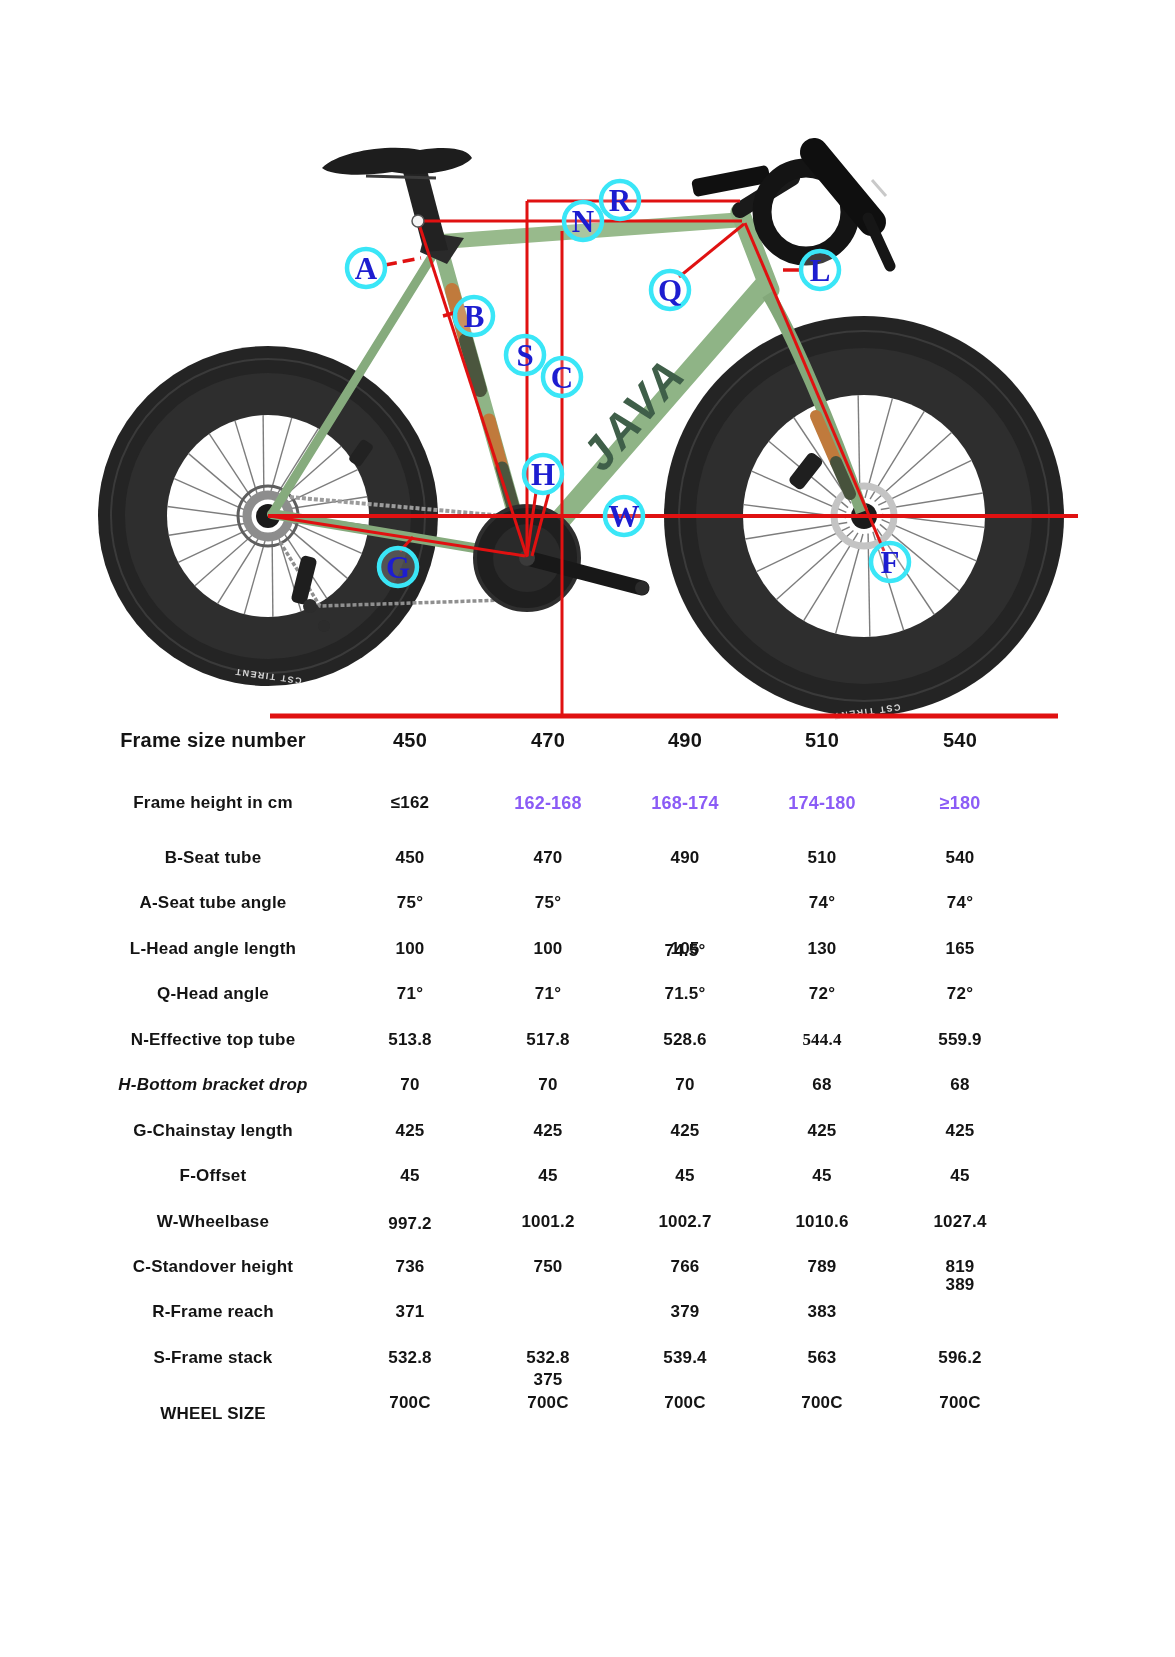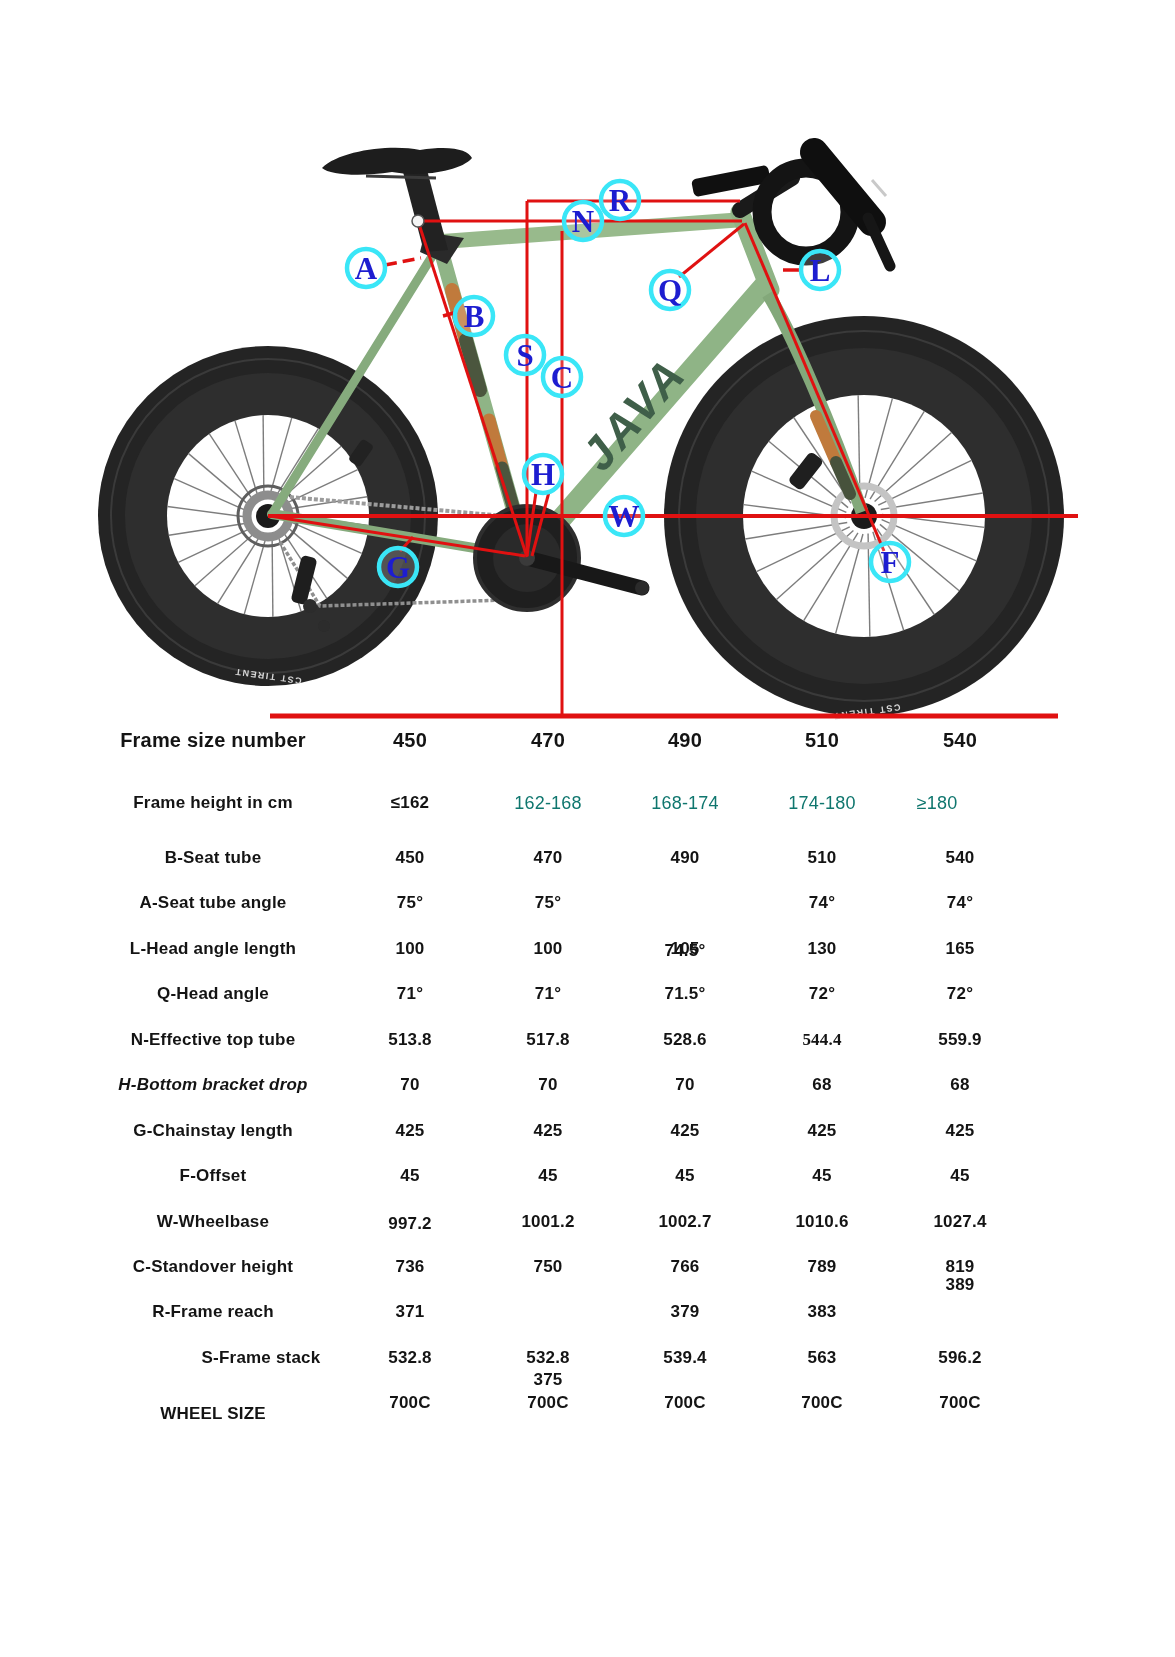--- a/index.html
+++ b/index.html
@@ -11,21 +11,21 @@
   .tiretxt{font-size:9px;font-weight:bold;fill:#d8d8d8;letter-spacing:1.5px;
            font-family:"Liberation Sans",sans-serif;}
   .brandtxt{font-size:46px;font-weight:bold;fill:#3f5f49;letter-spacing:4px;font-style:italic;
             font-family:"Liberation Sans",sans-serif;text-anchor:middle;}
   .lbl-ring{fill:rgba(255,255,255,0.18);stroke:#3ae6f7;stroke-width:4.5;}
   .lbl-letter{font-family:"Liberation Serif",serif;font-weight:bold;font-size:31px;
               fill:#1d1dd0;text-anchor:middle;}
   .cell{position:absolute;transform:translate(-50%,-50%);white-space:nowrap;
         color:#141414;font-weight:bold;font-size:17px;letter-spacing:0.2px;}
   .cell.hdr{font-size:20px;}
-  .cell.light{font-weight:400;color:#0f766e;font-size:18px;}
+  .cell.light{font-weight:700;color:#8b5cf6;font-size:18px;}
 </style>
 </head>
 <body>
 
 <div class="page">
 
 <svg id="bike" width="1175" height="735" viewBox="0 0 1175 735">
 
   <g>
     <circle cx="268" cy="516" r="170" fill="#242424"></circle>
@@ -225,21 +225,21 @@
       <span class="cell hdr" style="left: 410px; top: 740px;">450</span>
       <span class="cell hdr" style="left: 548px; top: 740px;">470</span>
       <span class="cell hdr" style="left: 685px; top: 740px;">490</span>
       <span class="cell hdr" style="left: 822px; top: 740px;">510</span>
       <span class="cell hdr" style="left: 960px; top: 740px;">540</span>
       <span class="cell" style="left: 213px; top: 803px;">Frame height in cm</span>
       <span class="cell" style="left: 410px; top: 803px;">≤162</span>
       <span class="cell light" style="left: 548px; top: 803px;">162-168</span>
       <span class="cell light" style="left: 685px; top: 803px;">168-174</span>
       <span class="cell light" style="left: 822px; top: 803px;">174-180</span>
-      <span class="cell light" style="left: 937px; top: 803px; text-align: center;">≥180</span>
+      <span class="cell light" style="left: 960px; top: 803px; text-align: center;">≥180</span>
       <span class="cell" style="left: 213px; top: 858px;">B-Seat tube</span>
       <span class="cell" style="left: 410px; top: 858px;">450</span>
       <span class="cell" style="left: 548px; top: 858px;">470</span>
       <span class="cell" style="left: 685px; top: 858px;">490</span>
       <span class="cell" style="left: 822px; top: 858px;">510</span>
       <span class="cell" style="left: 960px; top: 858px;">540</span>
       <span class="cell" style="left: 213px; top: 903px;">A-Seat tube angle</span>
       <span class="cell" style="left: 410px; top: 903px;">75°</span>
       <span class="cell" style="left: 548px; top: 903px;">75°</span>
       <span class="cell" style="left: 685px; top: 903px; margin-top: 48px;">74.5°</span>
@@ -292,21 +292,21 @@
       <span class="cell" style="left: 548px; top: 1267px;">750</span>
       <span class="cell" style="left: 685px; top: 1267px;">766</span>
       <span class="cell" style="left: 822px; top: 1267px;">789</span>
       <span class="cell" style="left: 960px; top: 1267px;">819</span>
       <span class="cell" style="left: 213px; top: 1312px;">R-Frame reach</span>
       <span class="cell" style="left: 410px; top: 1312px;">371</span>
       <span class="cell" style="left: 548px; top: 1380px;">375</span>
       <span class="cell" style="left: 685px; top: 1312px;">379</span>
       <span class="cell" style="left: 822px; top: 1312px;">383</span>
       <span class="cell" style="left: 960px; top: 1285px;">389</span>
-      <span class="cell" style="left: 213px; top: 1358px; margin-left: 48px;">S-Frame stack</span>
+      <span class="cell" style="left: 213px; top: 1358px;">S-Frame stack</span>
       <span class="cell" style="left: 410px; top: 1358px;">532.8</span>
       <span class="cell" style="left: 548px; top: 1358px;">532.8</span>
       <span class="cell" style="left: 685px; top: 1358px;">539.4</span>
       <span class="cell" style="left: 822px; top: 1358px;">563</span>
       <span class="cell" style="left: 960px; top: 1358px;">596.2</span>
       <span class="cell" style="left: 213px; top: 1414px;">WHEEL SIZE</span>
       <span class="cell" style="left: 410px; top: 1403px;">700C</span>
       <span class="cell" style="left: 548px; top: 1403px;">700C</span>
       <span class="cell" style="left: 685px; top: 1403px;">700C</span>
       <span class="cell" style="left: 822px; top: 1403px;">700C</span>

